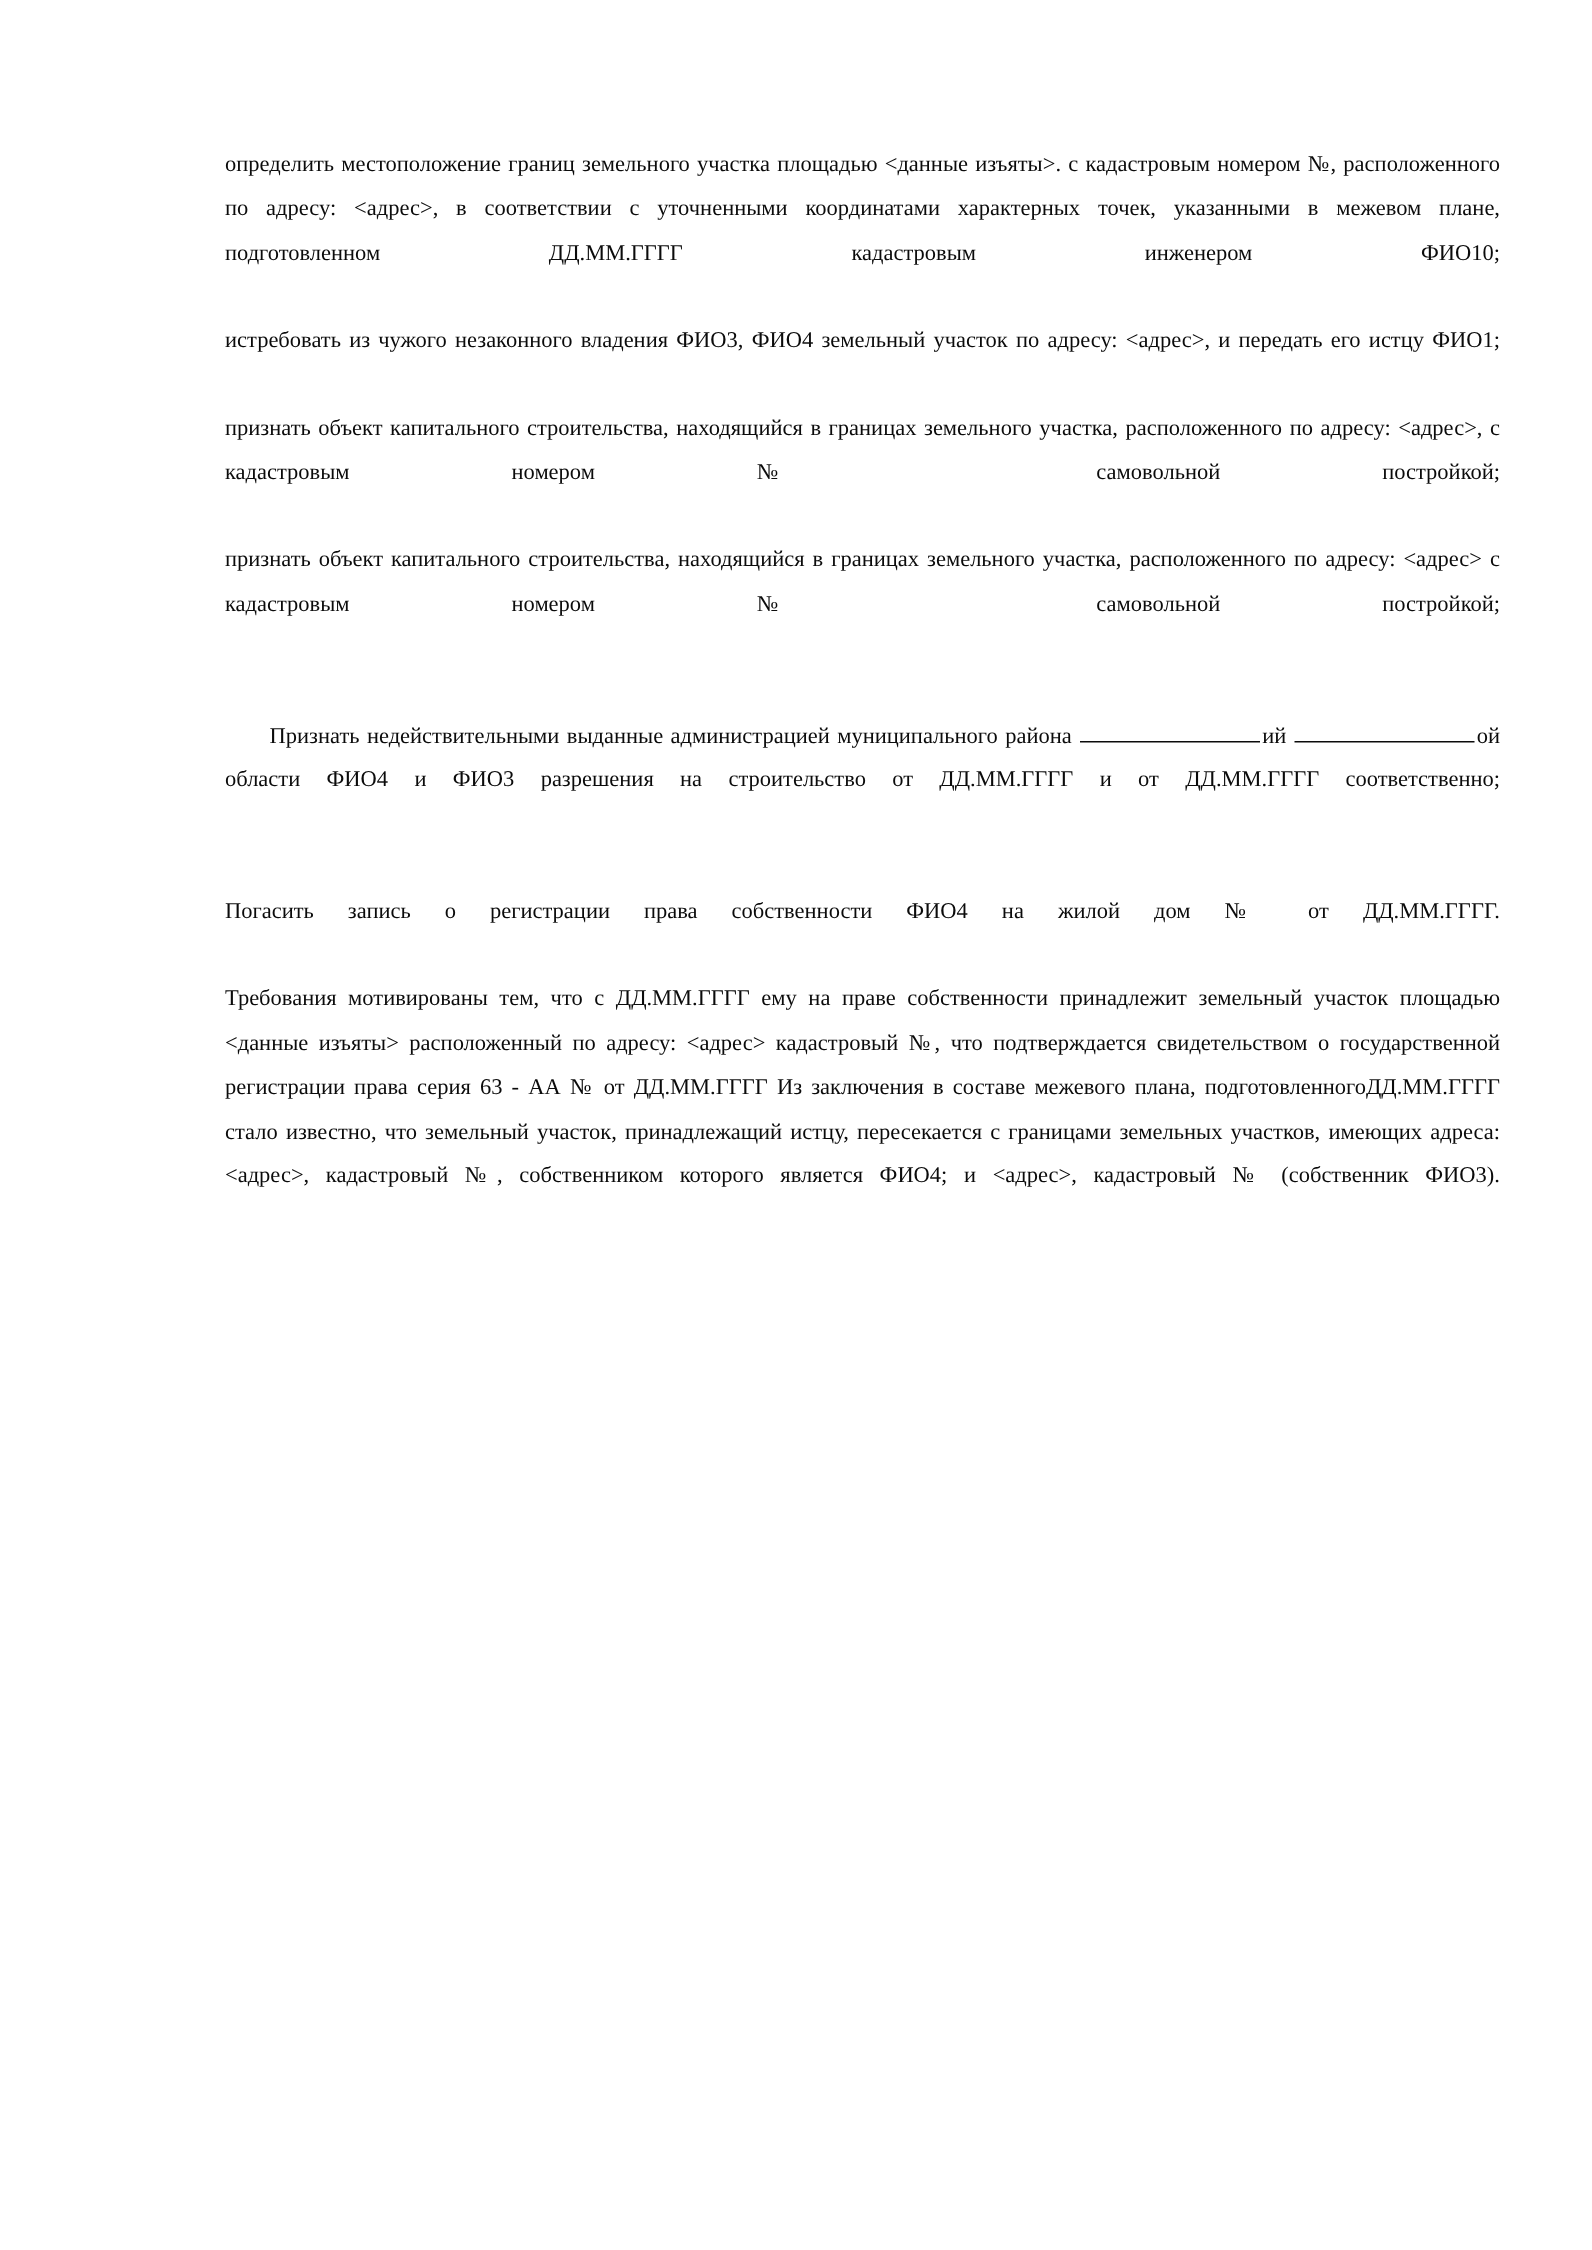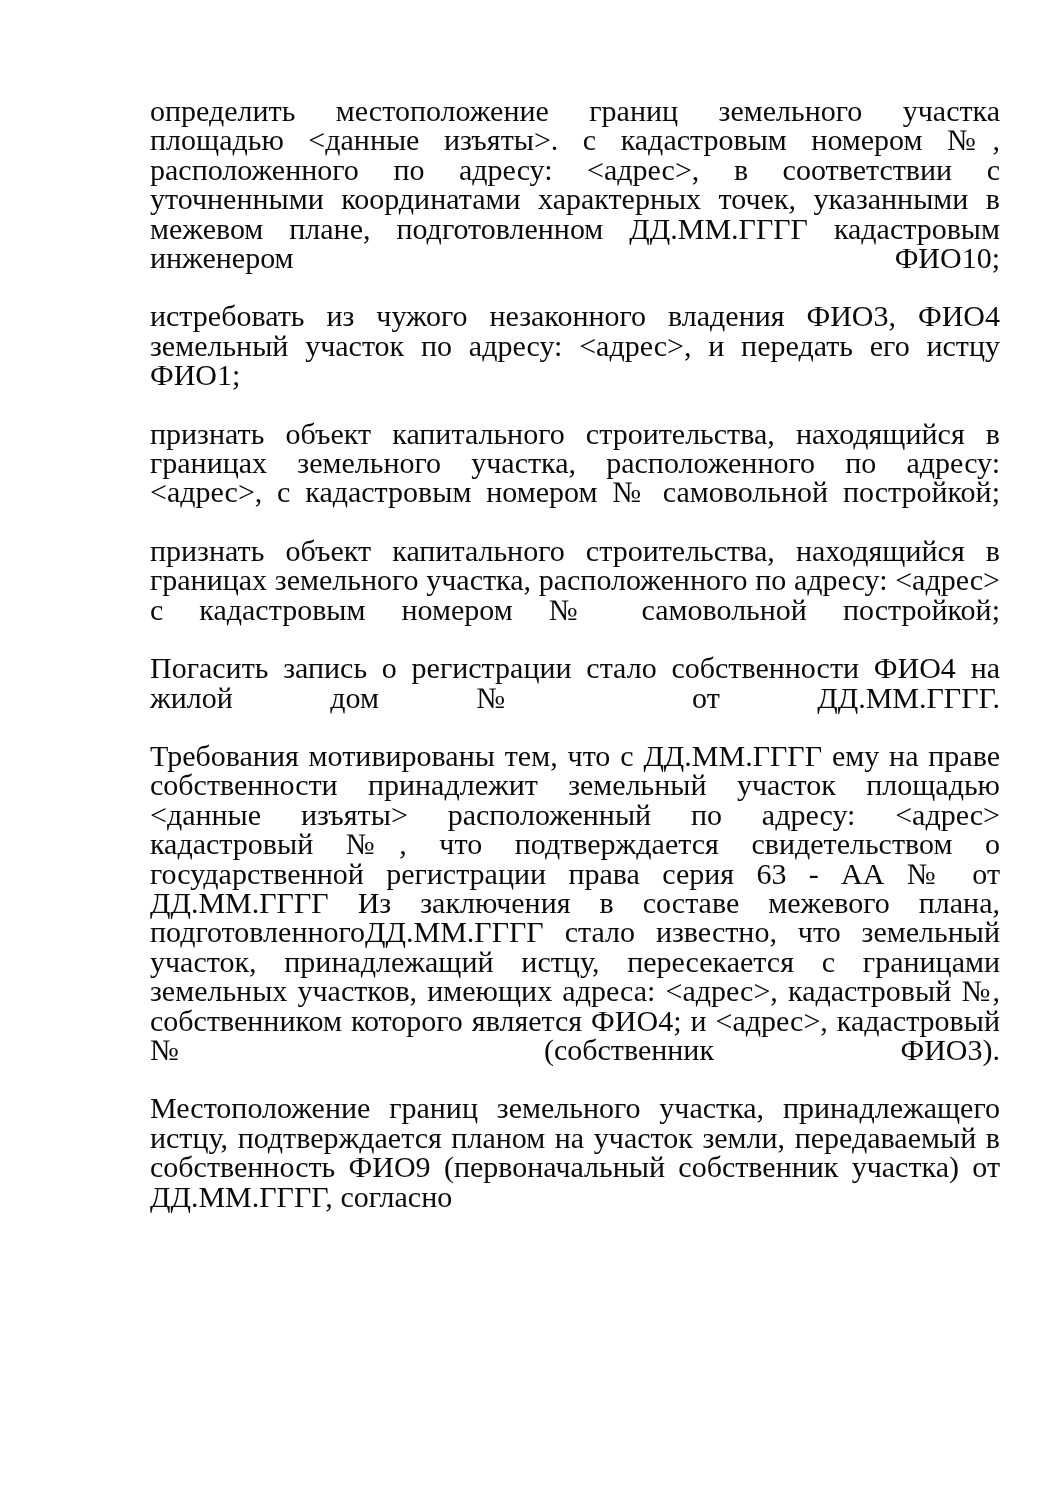--- a/index.html
+++ b/index.html
@@ -24,21 +24,21 @@
     box-sizing: border-box;
   }
   .text-column {
     position: absolute;
     left: 150px;
     top: 96px;
     width: 850px;
   }
   p.para {
     margin: 0 0 29px 0;
-    font-size: 30px;
+    font-size: 15px;
     line-height: 29.4px;
     text-align: justify;
     text-align-last: justify;
     text-justify: inter-word;
     word-spacing: 0.2px;
     hyphens: none;
     white-space: pre-wrap;
   }
   p.para.last-left {
     text-align-last: left;
@@ -64,21 +64,23 @@
     <p class="para">определить местоположение границ земельного участка площадью &lt;данные изъяты&gt;. с кадастровым номером №, расположенного по адресу: &lt;адрес&gt;, в соответствии с уточненными координатами характерных точек, указанными в межевом плане, подготовленном ДД.ММ.ГГГГ кадастровым инженером ФИО10;</p>
 
     <p class="para">истребовать из чужого незаконного владения ФИО3, ФИО4 земельный участок по адресу: &lt;адрес&gt;, и передать его истцу ФИО1;</p>
 
     <p class="para">признать объект капитального строительства, находящийся в границах земельного участка, расположенного по адресу: &lt;адрес&gt;, с кадастровым номером № самовольной постройкой;</p>
 
 
     <p class="para">признать объект капитального строительства, находящийся в границах земельного участка, расположенного по адресу: &lt;адрес&gt; с кадастровым номером № самовольной постройкой;</p>
 
 
+    <p class="para">
+      <span>Признать недействительными выданные администрацией муниципального района </span><span class="blank"></span><span>ий </span><span class="blank"></span><span>ой области ФИО4 и ФИО3 разрешения на строительство от ДД.ММ.ГГГГ и от ДД.ММ.ГГГГ соответственно;</span>
+    </p>
 
-    <p class="para">Погасить запись о регистрации стало собственности ФИО4 на жилой дом № от ДД.ММ.ГГГГ.</p>
+    <p class="para">Погасить запись о регистрации права собственности ФИО4 на жилой дом № от ДД.ММ.ГГГГ.</p>
 
     <p class="para">Требования мотивированы тем, что с ДД.ММ.ГГГГ ему на праве собственности принадлежит земельный участок площадью &lt;данные изъяты&gt; расположенный по адресу: &lt;адрес&gt; кадастровый №, что подтверждается свидетельством о государственной регистрации права серия 63 - АА № от ДД.ММ.ГГГГ Из заключения в составе межевого плана, подготовленногоДД.ММ.ГГГГ стало известно, что земельный участок, принадлежащий истцу, пересекается с границами земельных участков, имеющих адреса: &lt;адрес&gt;, кадастровый №, собственником которого является ФИО4; и &lt;адрес&gt;, кадастровый № (собственник ФИО3).</p>
 
-    <p class="para last-left">Местоположение границ земельного участка, принадлежащего истцу, подтверждается планом на участок земли, передаваемый в собственность ФИО9 (первоначальный собственник участка) от ДД.ММ.ГГГГ, согласно</p>
 
   </div>
 </div>
 
 </body></html>

